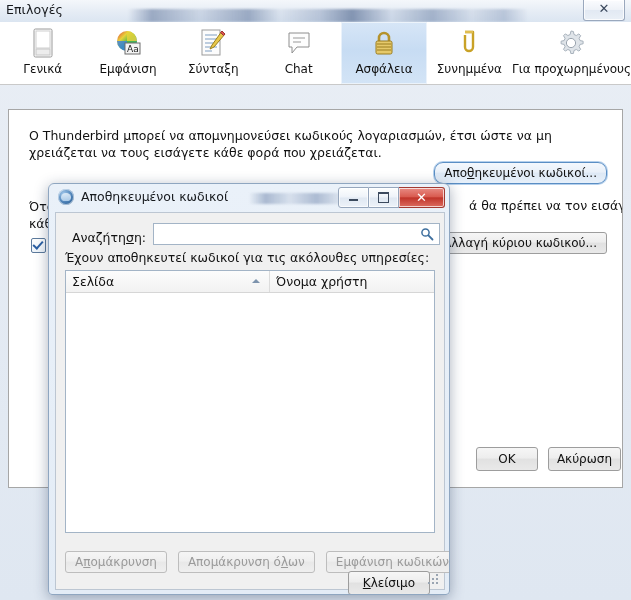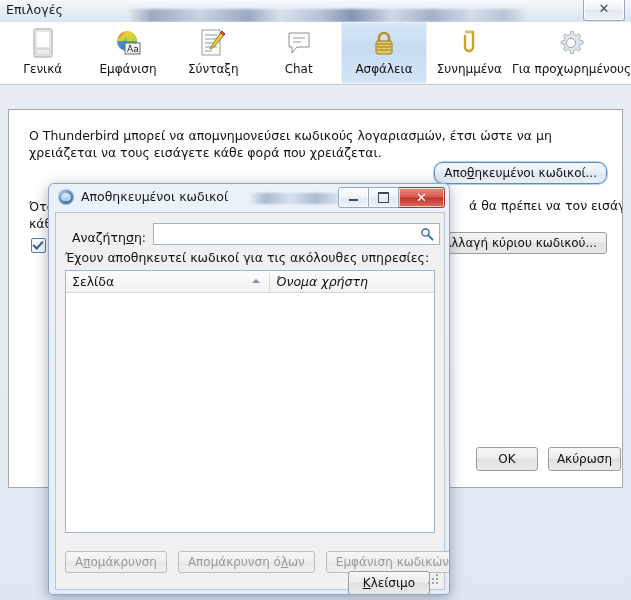--- a/index.html
+++ b/index.html
@@ -383,21 +383,21 @@
     position: relative;
     font-size: 12.5px;
     line-height: 21px;
     padding-left: 6px;
     color: #111;
     border-right: 1px solid #dcdcdc;
     box-sizing: border-box;
     cursor: default;
   }
   .col.site { width: 204px; }
-  .col.user { flex: 1 1 auto; border-right: none; font-style: italic; }
+  .col.user { flex: 1 1 auto; border-right: none; }
   .sort-arrow {
     position: absolute;
     right: 9px; top: 8px;
     width: 0; height: 0;
     border-left: 4px solid transparent;
     border-right: 4px solid transparent;
     border-bottom: 4px solid #7d93ad;
   }
   .list-body { height: 239px; background: #fff; }
 

